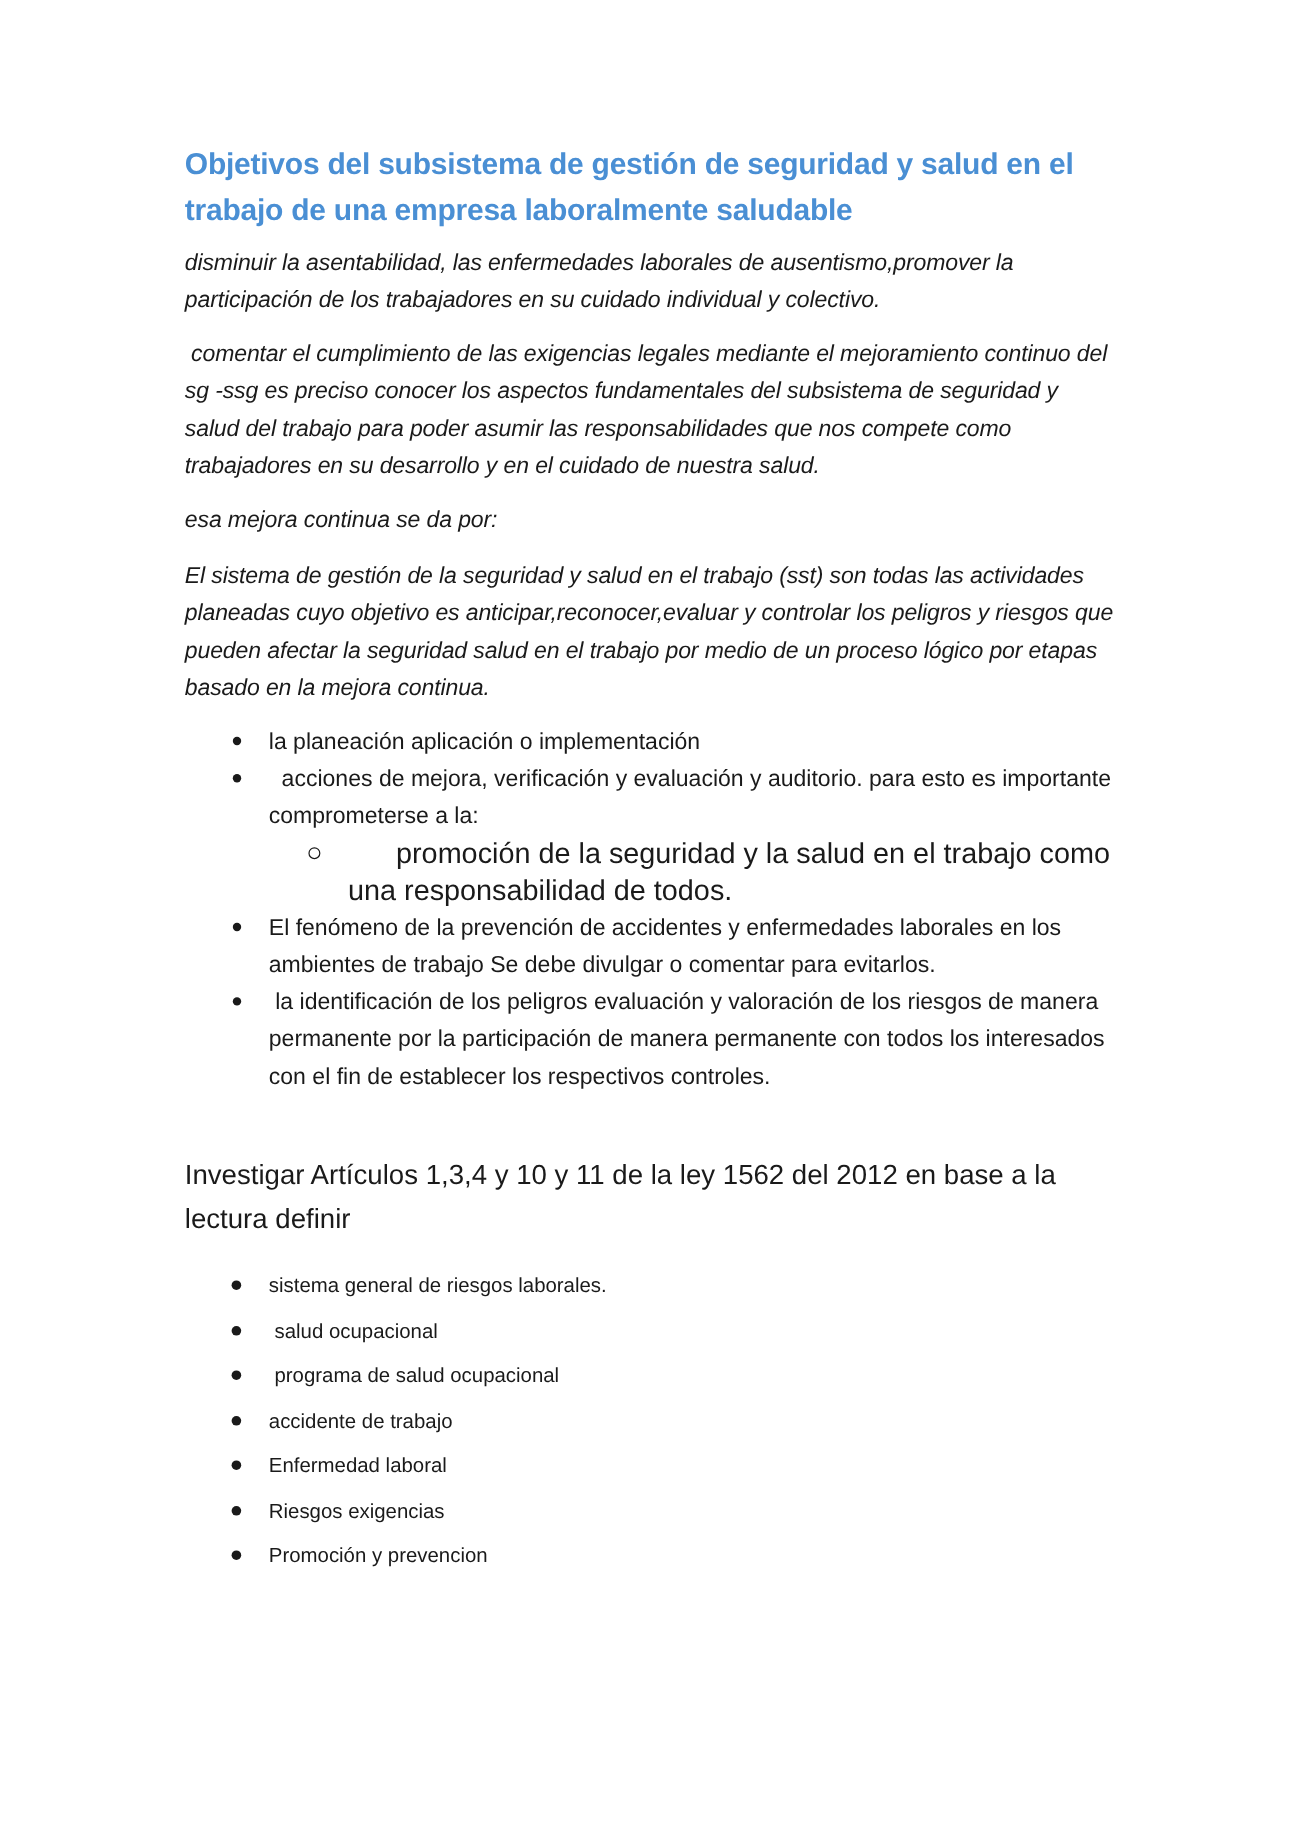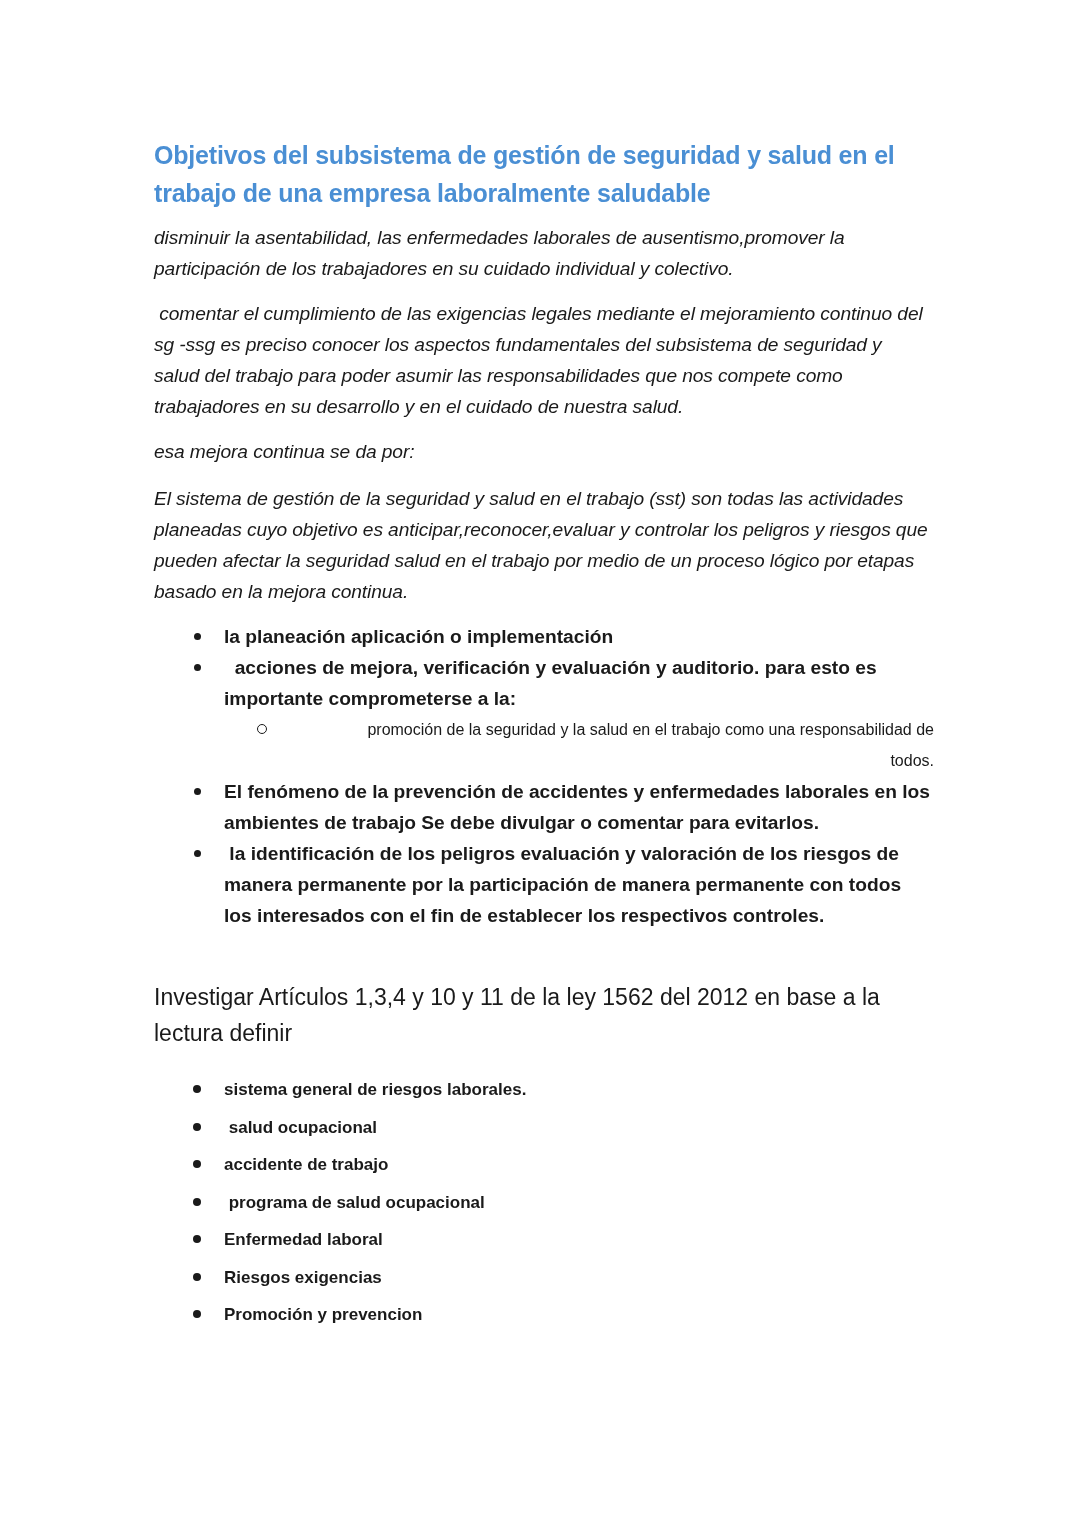--- a/index.html
+++ b/index.html
@@ -7,21 +7,21 @@
       width: 1080px;
       height: 1527px;
       position: relative;
       overflow: hidden;
       font-family: "Liberation Sans", "DejaVu Sans", sans-serif;
       color: #1a1a1a;
     }
     .page {
       position: absolute;
       left: 154px;
-      top: 136px;
+      top: 118px;
       width: 780px;
     }
     .heading {
       color: #4a8fd4;
       font-weight: bold;
       font-size: 25px;
       line-height: 38px;
       margin: 0 0 10px 0;
       letter-spacing: -0.2px;
     }
@@ -35,21 +35,20 @@
     .list {
       list-style: none;
       margin: 0;
       padding: 0;
     }
     .li {
       position: relative;
       padding-left: 70px;
       font-size: 19.2px;
       line-height: 31px;
-      font-weight: bold;
     }
     .bullet {
       position: absolute;
       left: 38px;
       top: 0;
       width: 10px;
       text-align: center;
     }
     .bullet::before {
       content: "";
@@ -58,23 +57,22 @@
       height: 7px;
       border-radius: 50%;
       background: #1a1a1a;
       vertical-align: middle;
       margin-top: -3px;
     }
     .sub-li {
       position: relative;
       padding-left: 136px;
       text-indent: 40px;
-      font-size: 16px;
+      font-size: 24px;
       line-height: 31px;
-      text-align: right;
     }
     .sub-bullet {
       position: absolute;
       left: 103px;
       top: 0;
       text-indent: 0;
     }
     .sub-bullet::before {
       content: "";
       display: inline-block;
@@ -144,25 +142,25 @@
     <li class="li">
       <span class="bullet"></span>
       <span style="white-space: pre;">sistema general de riesgos laborales.</span>
     </li>
     <li class="li">
       <span class="bullet"></span>
       <span style="white-space: pre;"> salud ocupacional</span>
     </li>
     <li class="li">
       <span class="bullet"></span>
-      <span style="white-space: pre;">accidente de trabajo</span>
+      <span style="white-space: pre;"> programa de salud ocupacional</span>
     </li>
     <li class="li">
       <span class="bullet"></span>
-      <span style="white-space: pre;"> programa de salud ocupacional</span>
+      <span style="white-space: pre;">accidente de trabajo</span>
     </li>
     <li class="li">
       <span class="bullet"></span>
       <span style="white-space: pre;">Enfermedad laboral</span>
     </li>
     <li class="li">
       <span class="bullet"></span>
       <span style="white-space: pre;">Riesgos exigencias</span>
     </li>
     <li class="li">

